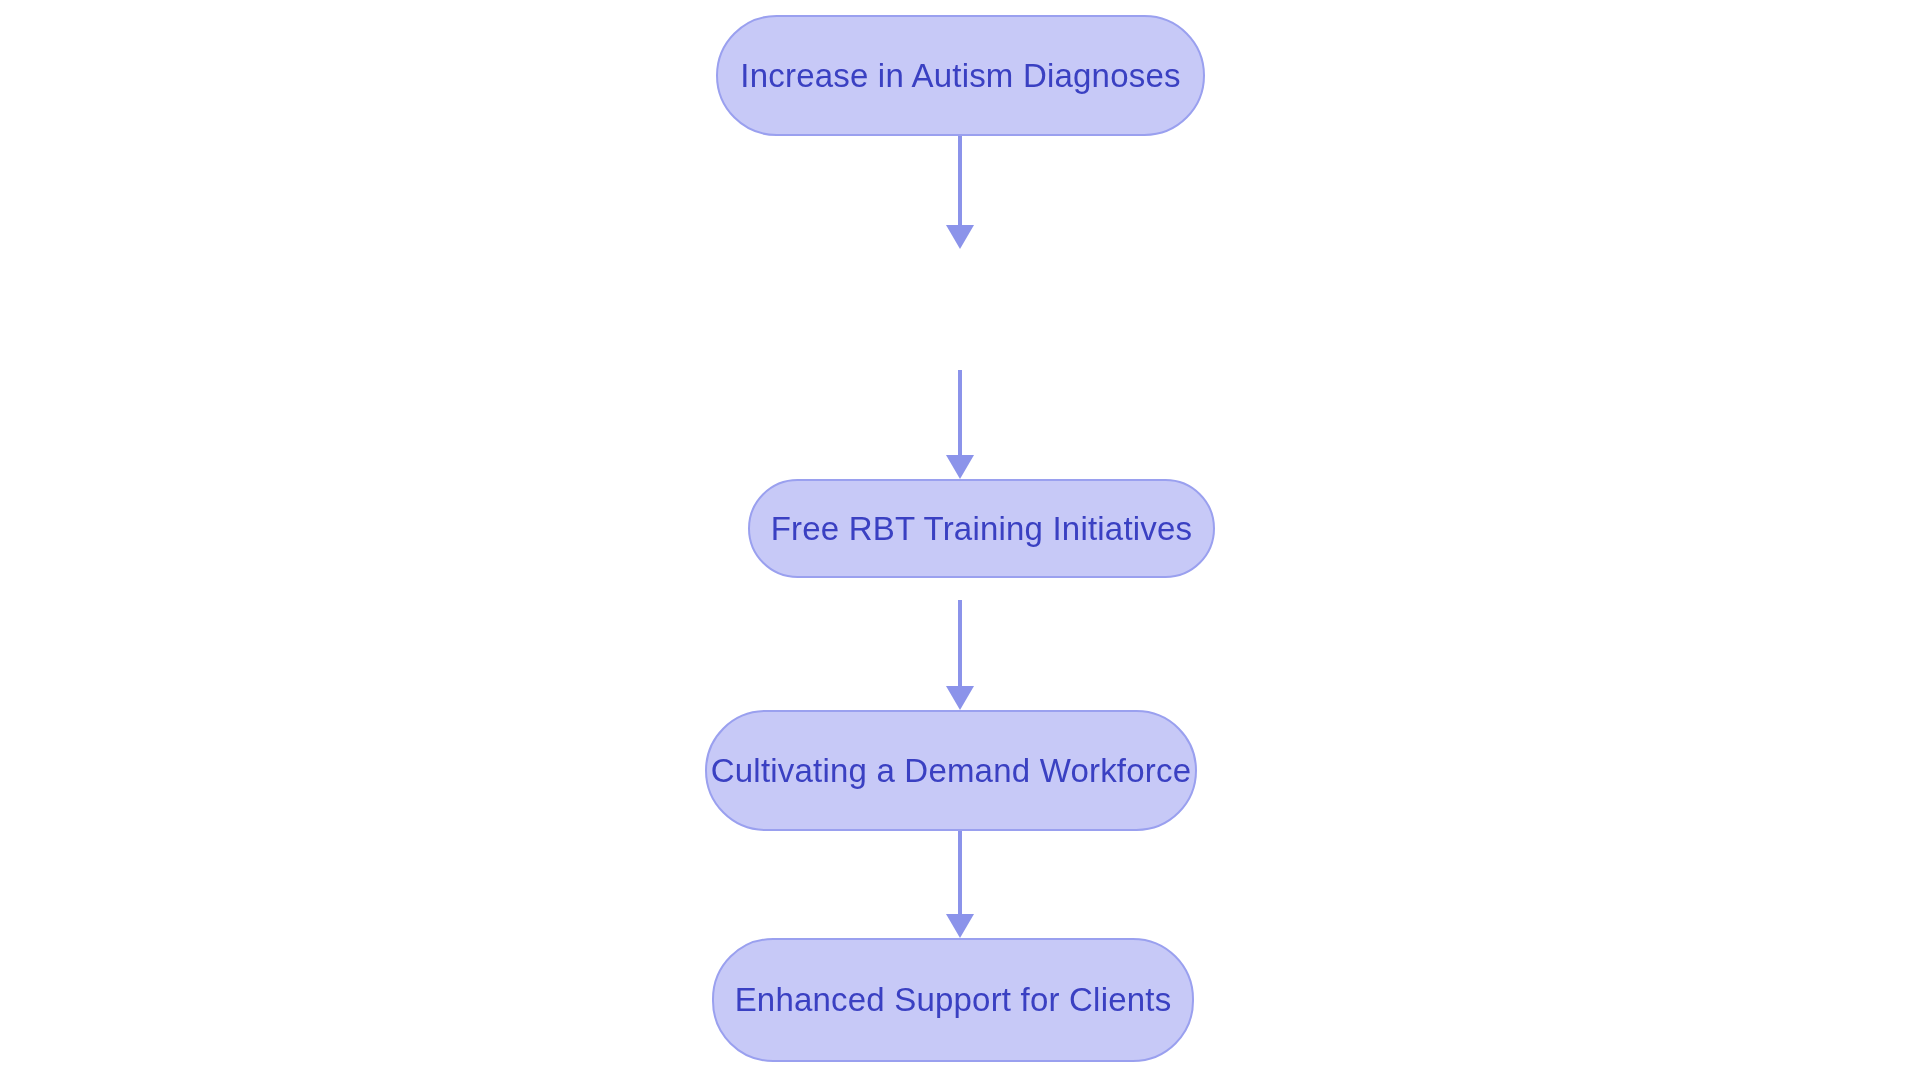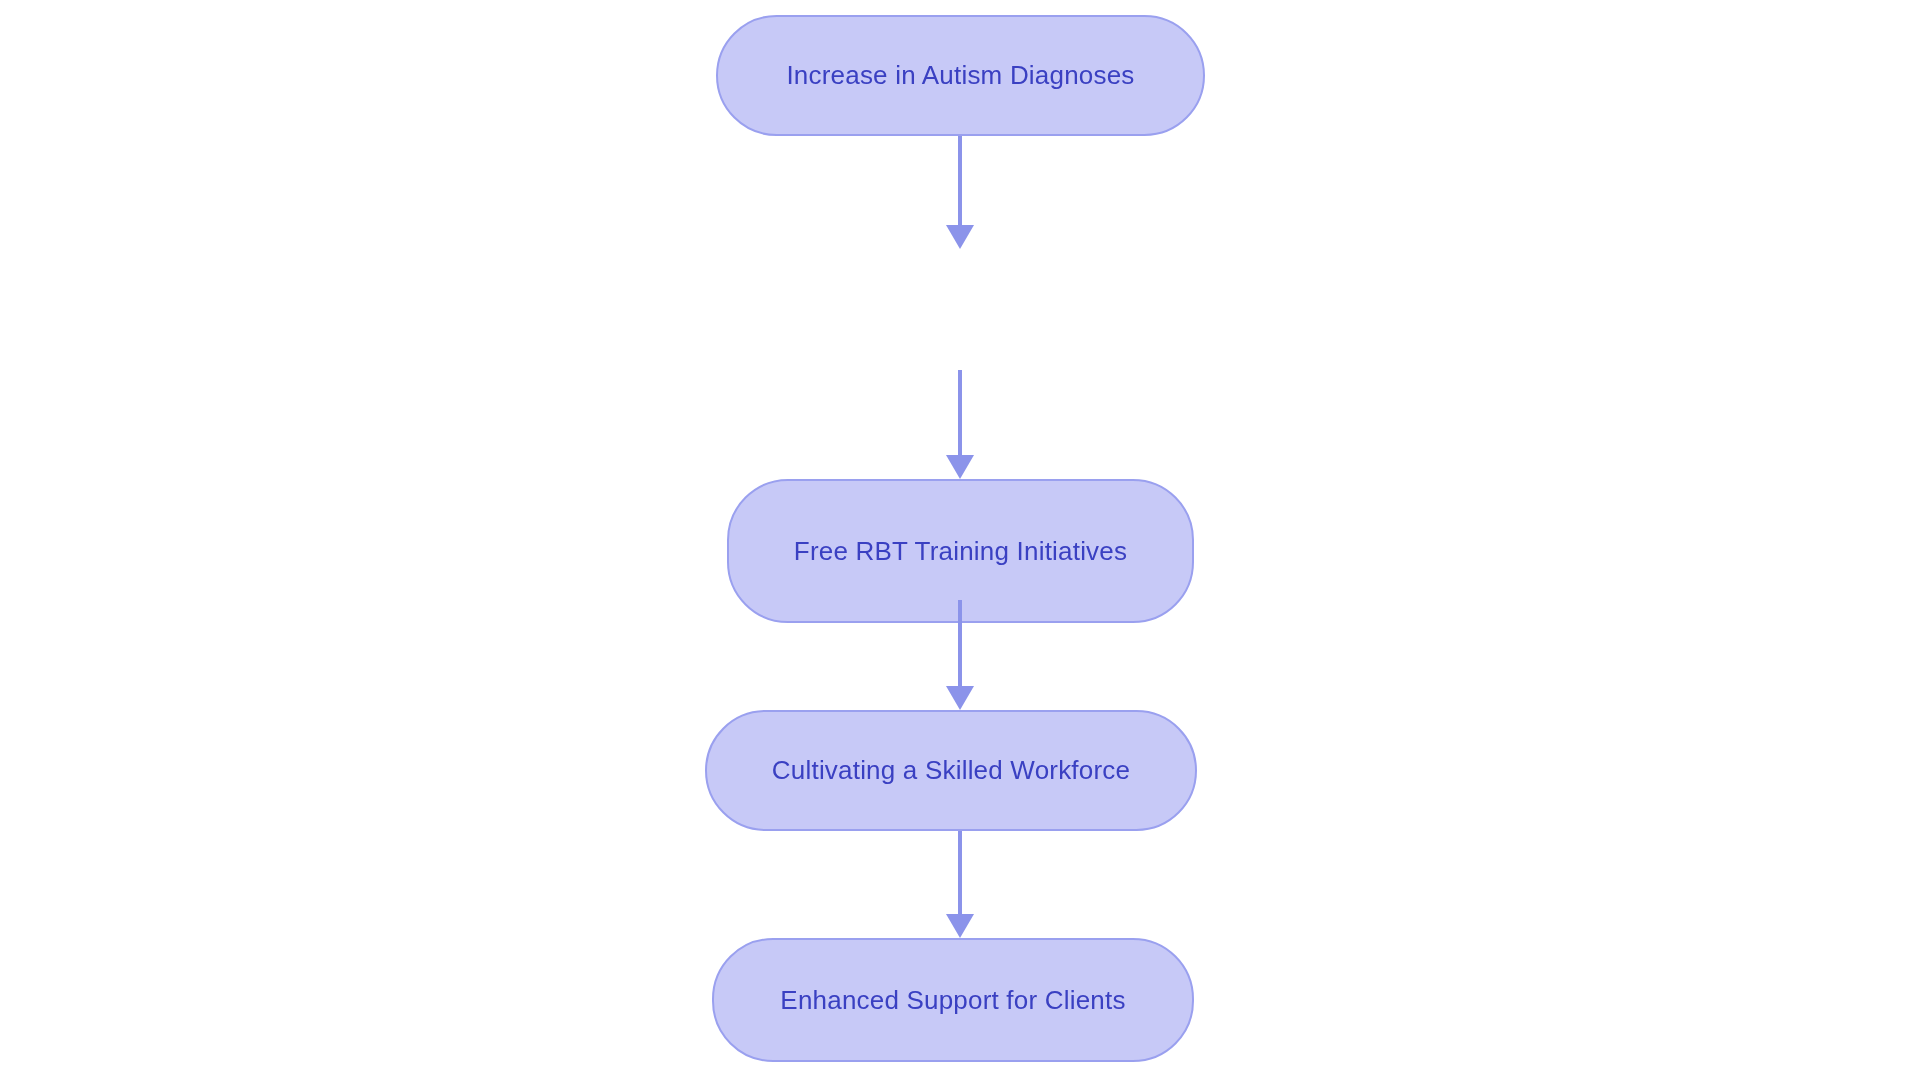--- a/index.html
+++ b/index.html
@@ -20,21 +20,21 @@
     box-sizing: border-box;
     background: #c7c9f7;
     border: 2px solid #9aa0ef;
     border-radius: 61px;
     display: flex;
     align-items: center;
     justify-content: center;
   }
   .node-label {
     color: #3a40c2;
-    font-size: 26px;
+    font-size: 33px;
     font-weight: 400;
     letter-spacing: 0.2px;
     white-space: nowrap;
     text-align: center;
   }
   .arrow {
     position: absolute;
     left: 946px;
     width: 28px;
     display: flex;
@@ -67,31 +67,31 @@
     <div class="arrow-line"></div>
     <div class="arrow-head"></div>
   </div>
 
 
   <div class="arrow" style="top:370px; height:109px;">
     <div class="arrow-line"></div>
     <div class="arrow-head"></div>
   </div>
 
-  <div class="node" style="top:479px; left:727px; width:467px; height:144px;">
+  <div class="node" style="top:479px; left:748px; width:467px; height:99px;">
     <span class="node-label">Free RBT Training Initiatives</span>
   </div>
 
   <div class="arrow" style="top:600px; height:110px;">
     <div class="arrow-line"></div>
     <div class="arrow-head"></div>
   </div>
 
   <div class="node" style="top:710px; left:705px; width:492px; height:121px;">
-    <span class="node-label">Cultivating a Skilled Workforce</span>
+    <span class="node-label">Cultivating a Demand Workforce</span>
   </div>
 
   <div class="arrow" style="top:831px; height:107px;">
     <div class="arrow-line"></div>
     <div class="arrow-head"></div>
   </div>
 
   <div class="node" style="top:938px; left:712px; width:482px; height:124px;">
     <span class="node-label">Enhanced Support for Clients</span>
   </div>

